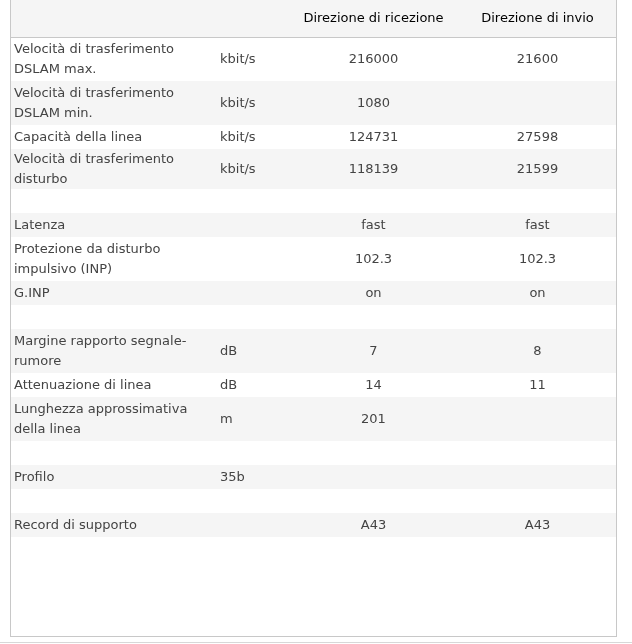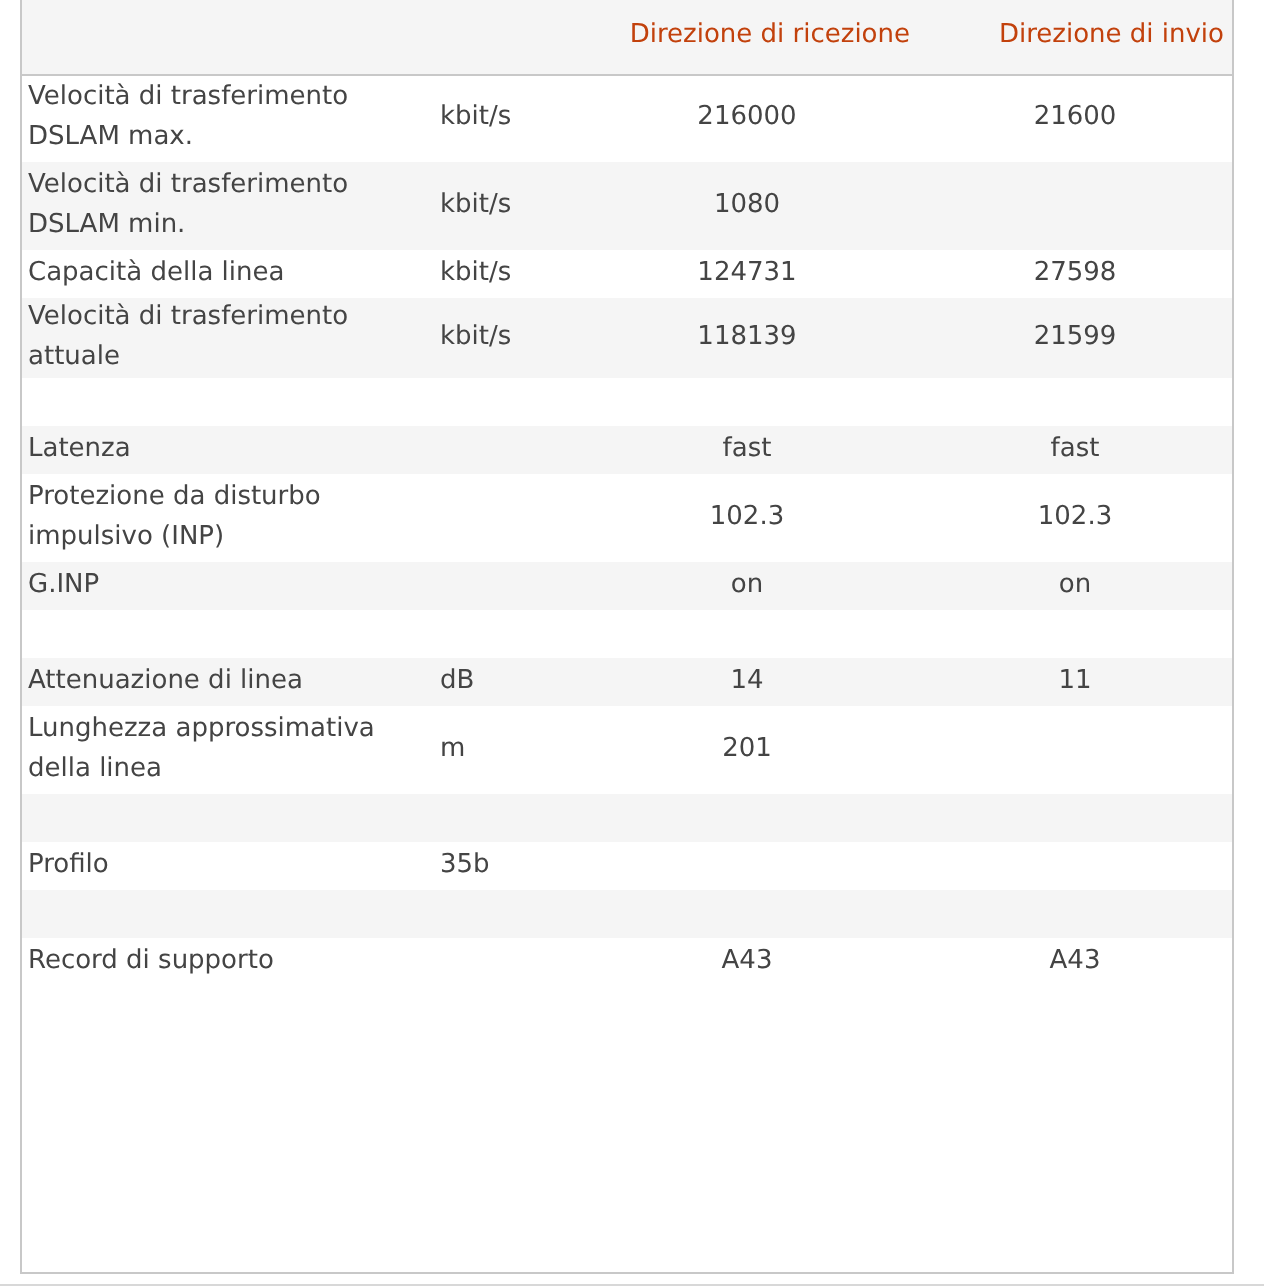--- a/index.html
+++ b/index.html
@@ -8,21 +8,21 @@
   .panel { position: absolute; left: 10px; top: -1px; width: 607px; height: 638px;
            border: 1px solid #c8c8c8; box-sizing: border-box; background: #fff; }
   .bottom-line { position: absolute; left: 0; top: 642px; width: 632px; height: 1px; background: #d8d8d8; }
   table { border-collapse: collapse; width: 100%; table-layout: fixed; }
   col.c-label { width: 207px; }
   col.c-unit { width: 70px; }
   col.c-rx { width: 171px; }
   col.c-tx { width: 157px; }
   th, td { padding: 0 4px; line-height: 20px; vertical-align: middle; font-weight: normal; }
   thead tr { background: #f5f5f5; height: 37px; border-bottom: 1px solid #c8c8c8; }
-  th { text-align: right; font-size: 13px; color: #c2410c; }
+  th { text-align: center; font-size: 13px; color: #000000; }
   th.rx { padding-right: 4px; }
   tbody tr { height: 24px; }
   tbody tr.tall { height: 44px; }
   tbody tr:nth-child(odd) { background: #ffffff; }
   tbody tr:nth-child(even) { background: #f5f5f5; }
   td.label { text-align: left; padding-left: 3px; padding-right: 0; }
   td.unit { text-align: left; padding-left: 2px; }
   td.rx, td.tx { text-align: center; }
   td.rx { padding-right: 4px; }
   td.tx { padding-right: 4px; }
@@ -59,21 +59,21 @@
           <td class="rx">1080</td>
           <td class="tx"></td>
         </tr>
         <tr>
           <td class="label">Capacità della linea</td>
           <td class="unit">kbit/s</td>
           <td class="rx">124731</td>
           <td class="tx">27598</td>
         </tr>
         <tr>
-          <td class="label">Velocità di trasferimento attuale</td>
+          <td class="label">Velocità di trasferimento disturbo</td>
           <td class="unit">kbit/s</td>
           <td class="rx">118139</td>
           <td class="tx">21599</td>
         </tr>
         <tr>
           <td class="label"></td>
           <td class="unit"></td>
           <td class="rx"></td>
           <td class="tx"></td>
         </tr>
@@ -93,20 +93,26 @@
           <td class="label">G.INP</td>
           <td class="unit"></td>
           <td class="rx">on</td>
           <td class="tx">on</td>
         </tr>
         <tr>
           <td class="label"></td>
           <td class="unit"></td>
           <td class="rx"></td>
           <td class="tx"></td>
+        </tr>
+        <tr class="tall">
+          <td class="label">Margine rapporto segnale-rumore</td>
+          <td class="unit">dB</td>
+          <td class="rx">7</td>
+          <td class="tx">8</td>
         </tr>
         <tr>
           <td class="label">Attenuazione di linea</td>
           <td class="unit">dB</td>
           <td class="rx">14</td>
           <td class="tx">11</td>
         </tr>
         <tr class="tall">
           <td class="label">Lunghezza approssimativa della linea</td>
           <td class="unit">m</td>

